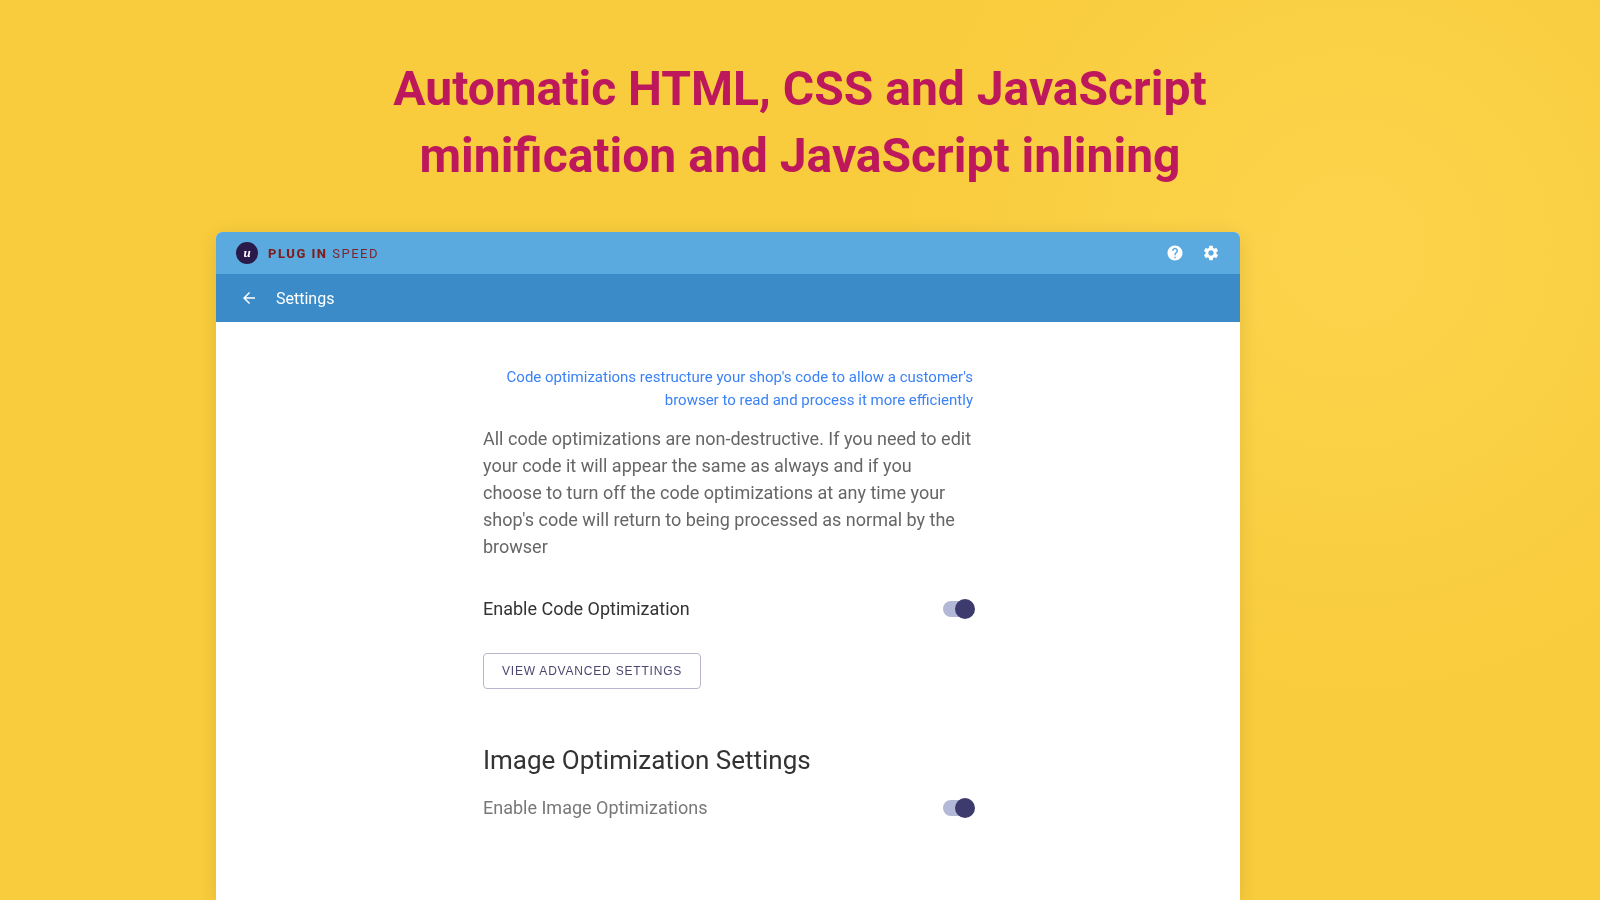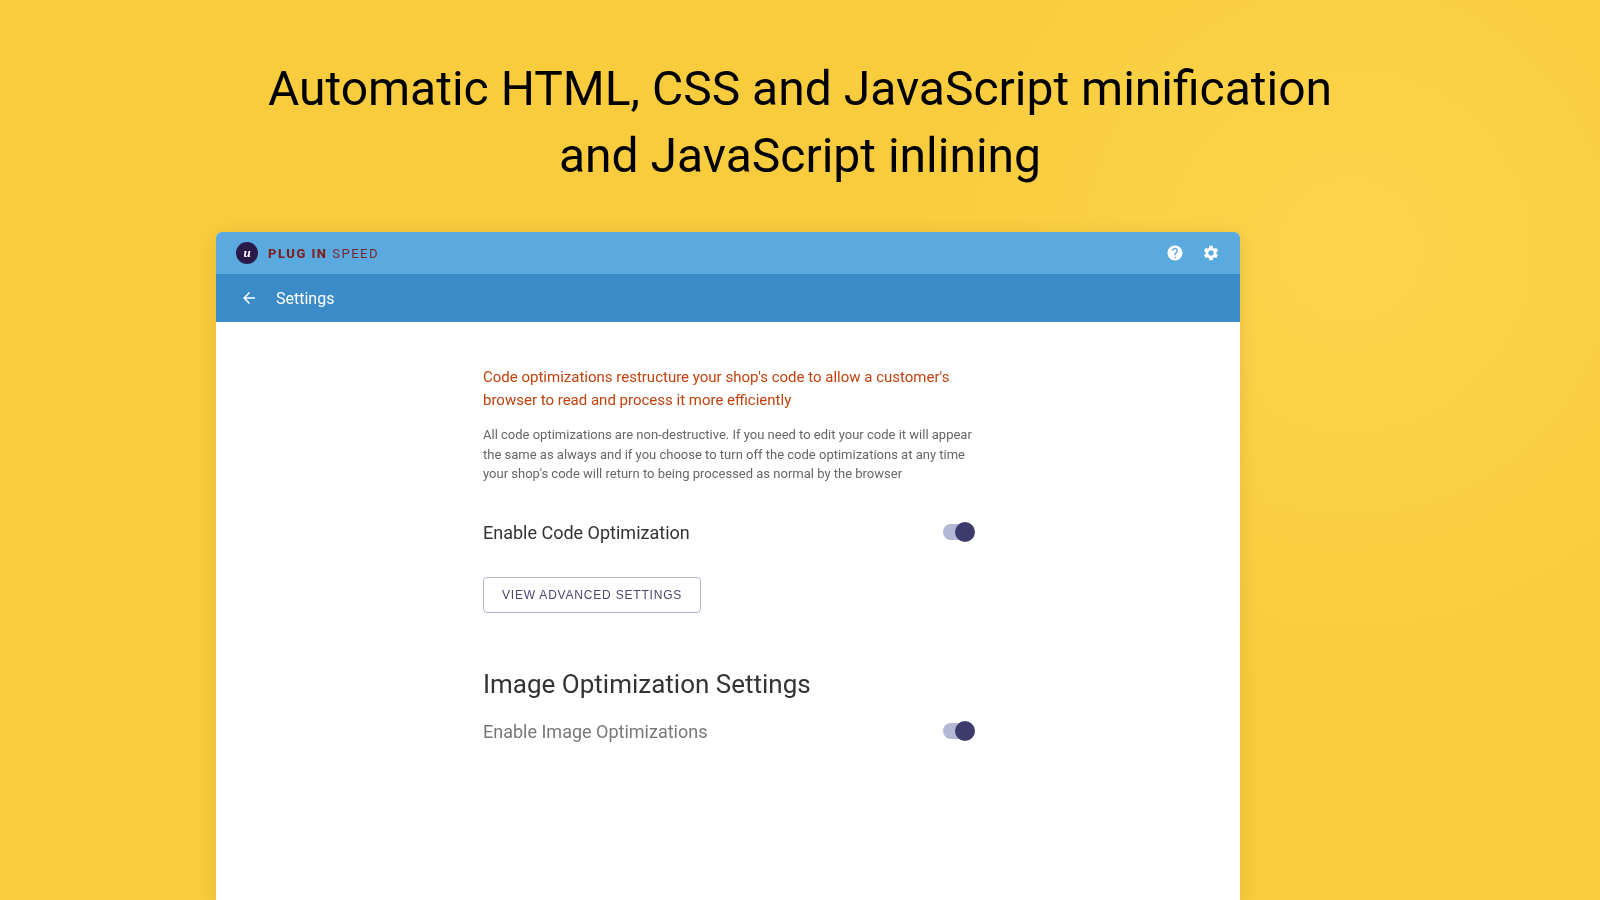--- a/index.html
+++ b/index.html
@@ -19,22 +19,22 @@
   height: 900px;
   border-radius: 50%;
   background: radial-gradient(circle, rgba(255,220,90,0.5) 0%, rgba(249,204,61,0) 70%);
 }
 .hero-title {
   position: absolute;
   top: 55px;
   left: 0;
   right: 0;
   text-align: center;
-  color: #000000;
-  font-weight: 400;
+  color: #be185d;
+  font-weight: 700;
   font-size: 48px;
   line-height: 1.4;
   padding: 0 260px;
 }
 .app-window {
   position: absolute;
   top: 232px;
   left: 216px;
   width: 1024px;
   height: 668px;
@@ -96,26 +96,27 @@
 }
 .section-title {
   font-size: 26px;
   font-weight: 400;
   color: #333333;
   margin-bottom: 18px;
   letter-spacing: 0.2px;
 }
 .section-desc {
   font-size: 15px;
-  color: #c2410c;
+  color: #3b82f6;
   line-height: 1.5;
   margin-bottom: 14px;
+  text-align: right;
 }
 .section-note {
-  font-size: 13px;
+  font-size: 18px;
   color: #666666;
   line-height: 1.5;
   margin-bottom: 38px;
 }
 .toggle-row {
   display: flex;
   align-items: center;
   justify-content: space-between;
   margin-bottom: 34px;
 }

